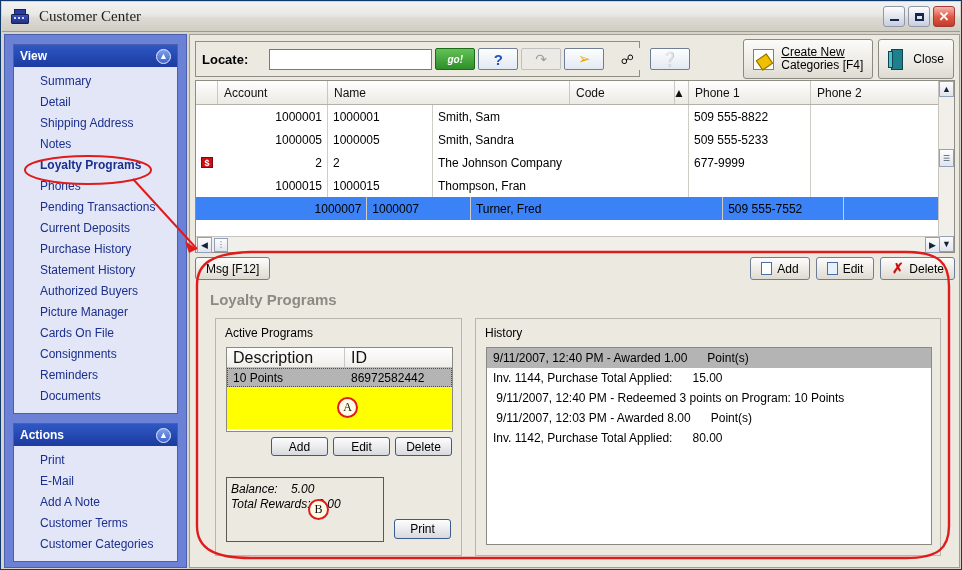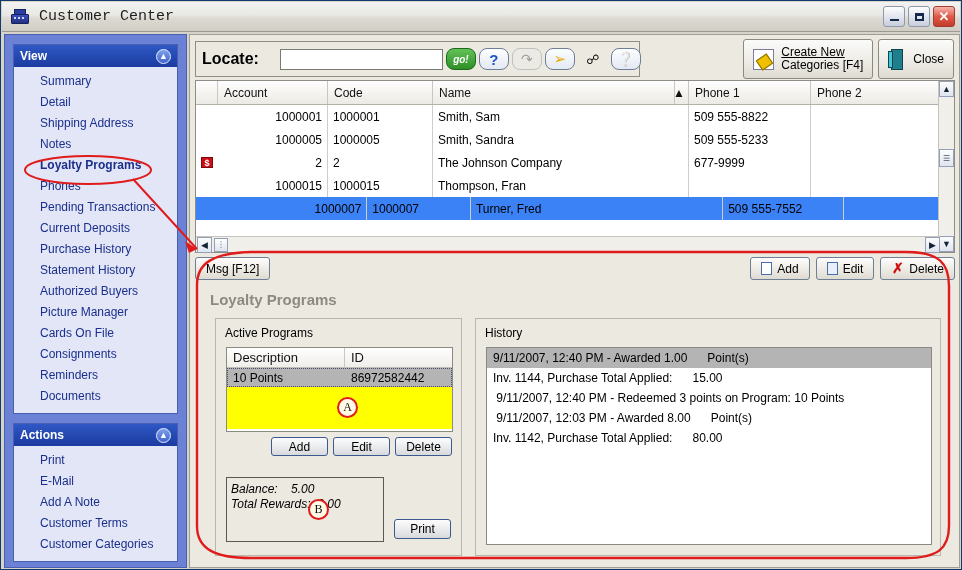--- a/index.html
+++ b/index.html
@@ -31,21 +31,21 @@
     background: linear-gradient(180deg,#3b4fbe,#22307f);
     border:1px solid #15215c; border-radius: 1px;
   }
   .tb-icon .reg-top {
     position:absolute; left:5px; top:3px; width:12px; height:6px;
     background:#2b3ca3; border:1px solid #15215c;
   }
   .tb-icon .reg-key { position:absolute; width:2px; height:2px; background:#cfd8ff; top:11px; }
   .titlebar .title {
     margin-left: 8px; font-size: 15px; color: #1d1d1d;
-    font-family: Liberation Mono, monospace;
+    font-family: Liberation Serif, serif;
   }
   .win-buttons { margin-left: auto; margin-right: 5px; display: flex; gap: 3px; }
   .win-btn {
     width: 22px; height: 21px; border: 1px solid #8f97a8; border-radius: 3px;
     background: linear-gradient(180deg,#fdfdfe,#dfe3ec 55%,#c8cedb);
     display: flex; align-items: center; justify-content: center;
     font-size: 11px; color: #16264d;
   }
   .win-btn.close {
     border-color: #a33b33;
@@ -87,28 +87,28 @@
     border: 1px solid #a09e94;
   }
   .toolbar-row {
     position: absolute; left: 5px; top: 4px; width: 760px; height: 40px;
     display: flex; align-items: center;
   }
   .locate-box {
     width: 445px; height: 36px; background: #ece9e1;
     border: 1px solid #8e8c83; display: flex; align-items: center; padding: 0 6px;
   }
-  .locate-label { font-weight: bold; font-size: 16px; color: #000; margin-right: 21px; }
+  .locate-label { font-weight: bold; font-size: 13px; color: #000; margin-right: 21px; }
   .locate-input {
     flex: 1; height: 21px; border: 1px solid #7b7a72; background: #fff;
     font-size: 12px; padding: 0 3px; font-family:"Liberation Sans",sans-serif;
   }
   .tbtn {
-    width: 30px; height: 22px; margin-left: 3px; border: 1px solid #6f7d96;
-    border-radius: 8px; display:flex; align-items:center; justify-content:center;
+    width: 40px; height: 22px; margin-left: 3px; border: 1px solid #6f7d96;
+    border-radius: 2px; display:flex; align-items:center; justify-content:center;
     background: linear-gradient(180deg,#fdfefe,#e3e9f3); font-size: 11px; flex:none;
   }
   .tbtn.go { background: linear-gradient(180deg,#63c257,#2e8f28); border-color:#1d6a19;
              color:#fff; font-weight:bold; font-size:10px; font-style: italic; }
   .tbtn.qmark { color:#1b55c4; font-weight:bold; font-size:15px; }
   .tbtn.refresh { color:#9b9b9b; font-size:14px; border-color:#c0c0c0; background:#eceae4; }
   .tbtn.arrow { color:#e8a800; font-size:15px; }
   .tbtn.binoc { border-color:#ece9e1; background:#ece9e1; font-size:13px; color:#000; }
   .tbtn.help { color:#1b55c4; font-size:14px; }
 
@@ -193,21 +193,21 @@
   .group {
     position:absolute; border:1px solid #b8b6ad; background:#ece9e1;
   }
   .group.left { left:18px; top:33px; width:247px; height:238px; }
   .group.right { left:278px; top:33px; width:466px; height:238px; }
   .group-label { position:absolute; left:9px; top:7px; font-size:12px; color:#000; }
 
   .listbox { position:absolute; border:1px solid #8b8a82; background:#fff; }
   .ap-list { left:10px; top:28px; width:227px; height:85px; }
   .ap-head { display:flex; height:20px; background:linear-gradient(180deg,#fefefe,#f0eeea); border-bottom:1px solid #c0beb6; }
-  .ap-head .h { font-size:13px; color:#111; display:flex; align-items:center; padding-left:6px; border-right:1px solid #c9c7bf; height:100%; }
+  .ap-head .h { font-size:16px; color:#111; display:flex; align-items:center; padding-left:6px; border-right:1px solid #c9c7bf; height:100%; }
   .ap-row { display:flex; height:19px; align-items:center; background:#b4b4b4; border:1px dotted #4a4a6a; font-size:12px; }
   .ap-row .c { padding-left:5px; }
   .ap-yellow { background:#ffff00; height:42px; }
 
   .mid-btns { position:absolute; left:55px; top:118px; display:flex; gap:5px; }
   .mbtn {
     width:57px;height:19px;border:1px solid #3b5a8f;border-radius:3px;
     background:linear-gradient(180deg,#fdfdfd,#e9eaec 55%,#d7d9dd);
     font-size:12px;color:#000;display:flex;align-items:center;justify-content:center;cursor:pointer;
   }
@@ -330,22 +330,22 @@
             <span class="d2"></span>
           </span>
         <span class="lbl">Close</span>
       </div>
     </div>
 
     <div class="grid-wrap">
       <div class="grid-head">
         <div class="gh" style="width:22px;border-right:1px solid #c9c7bf"></div>
         <div class="gh" style="width:110px">Account</div>
+        <div class="gh" style="width:242px">Name</div>
         <div class="gh" style="width:105px">Code</div>
-        <div class="gh" style="width:242px">Name</div>
         <div class="gh sorted" style="width:14px">▲</div>
         <div class="gh" style="width:122px">Phone 1</div>
         <div class="gh" style="width:112px;border-right:none">Phone 2</div>
       </div>
       <div class="grid-rows">
         <div class="grow">
           <div class="gc icon" style="width:22px"></div>
           <div class="gc num" style="width:110px">1000001</div>
           <div class="gc" style="width:105px">1000001</div>
           <div class="gc" style="width:256px">Smith, Sam</div>

